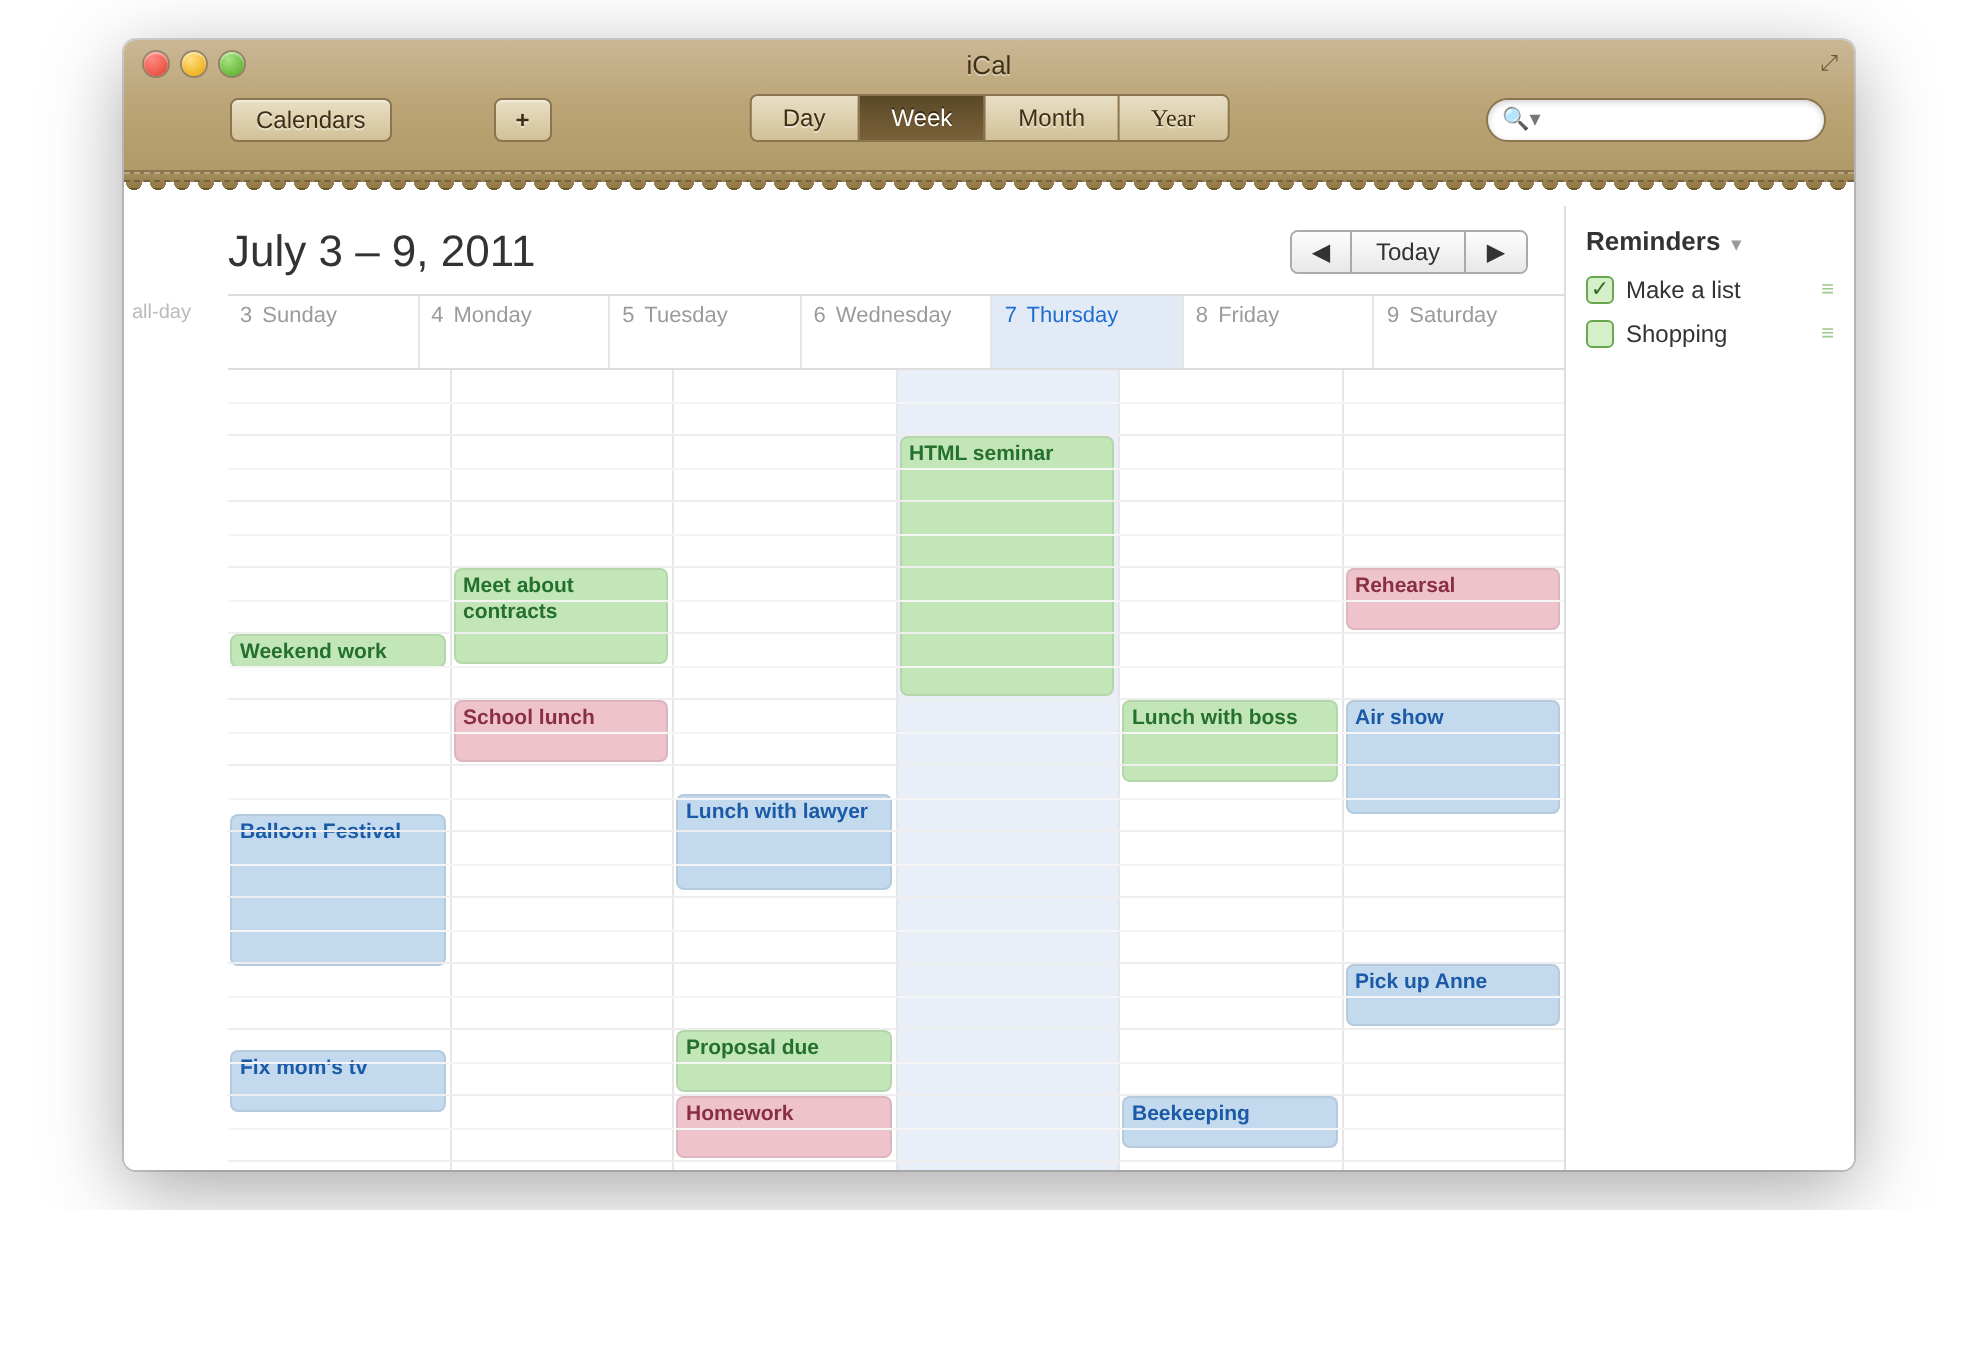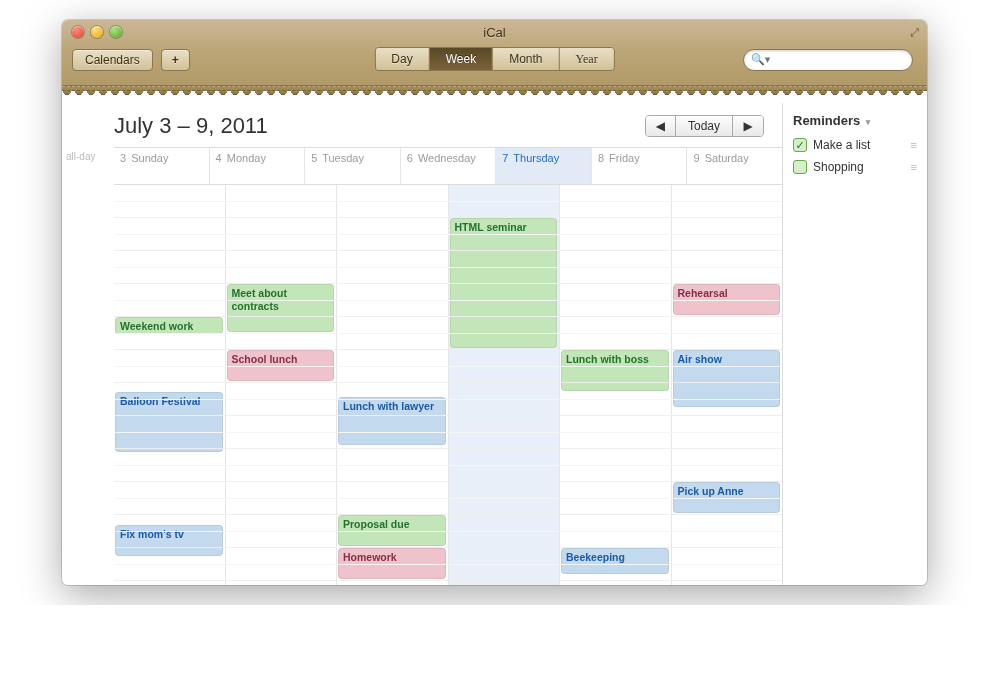--- a/index.html
+++ b/index.html
@@ -62,20 +62,21 @@
   border-radius: 4px;
   height: 22px;
   padding: 0 12px;
   font-size: 12px;
   color: #3d2f16;
   display: inline-flex;
   align-items: center;
   text-shadow: 0 1px 0 rgba(255,255,255,0.5);
   box-shadow: inset 0 1px 0 rgba(255,255,255,0.4);
   cursor: pointer;
+  margin-left: 43px;
 }
 .tb-btn.plus { padding: 0 10px; font-weight: bold; }
 .view-seg {
   position: absolute;
   bottom: 14px; left: 50%;
   transform: translateX(-50%);
   display: flex;
   border: 1px solid #8a7550;
   border-radius: 4px;
   overflow: hidden;
@@ -339,21 +340,21 @@
             <div class="col"><span class="num">5</span> Tuesday</div>
             <div class="col"><span class="num">6</span> Wednesday</div>
             <div class="col today-col"><span class="num">7</span> Thursday</div>
             <div class="col"><span class="num">8</span> Friday</div>
             <div class="col"><span class="num">9</span> Saturday</div>
           </div>
         <div class="grid-body" id="grid-body">
           <div class="day-cols" id="day-cols">
               <div class="day-col">
                 <div class="event c-green" style="top: 132px; height: 17px;">Weekend work</div>
-                <div class="event c-blue" style="top: 207px; height: 60px;">Balloon Festival</div>
+                <div class="event c-blue" style="top: 222px; height: 76px;">Balloon Festival</div>
                 <div class="event c-blue" style="top: 339.9px; height: 31px;">Fix mom's tv</div>
               </div>
               <div class="day-col">
                 <div class="event c-green" style="top: 99px; height: 47.5px;">Meet about contracts</div>
                 <div class="event c-pink" style="top: 165px; height: 31px;">School lunch</div>
               </div>
               <div class="day-col">
                 <div class="event c-blue" style="top: 165px; height: 47.5px; margin-top: 47px;">Lunch with lawyer</div>
                 <div class="event c-green" style="top: 330px; height: 31px;">Proposal due</div>
                 <div class="event c-pink" style="top: 363px; height: 31px;">Homework</div>

